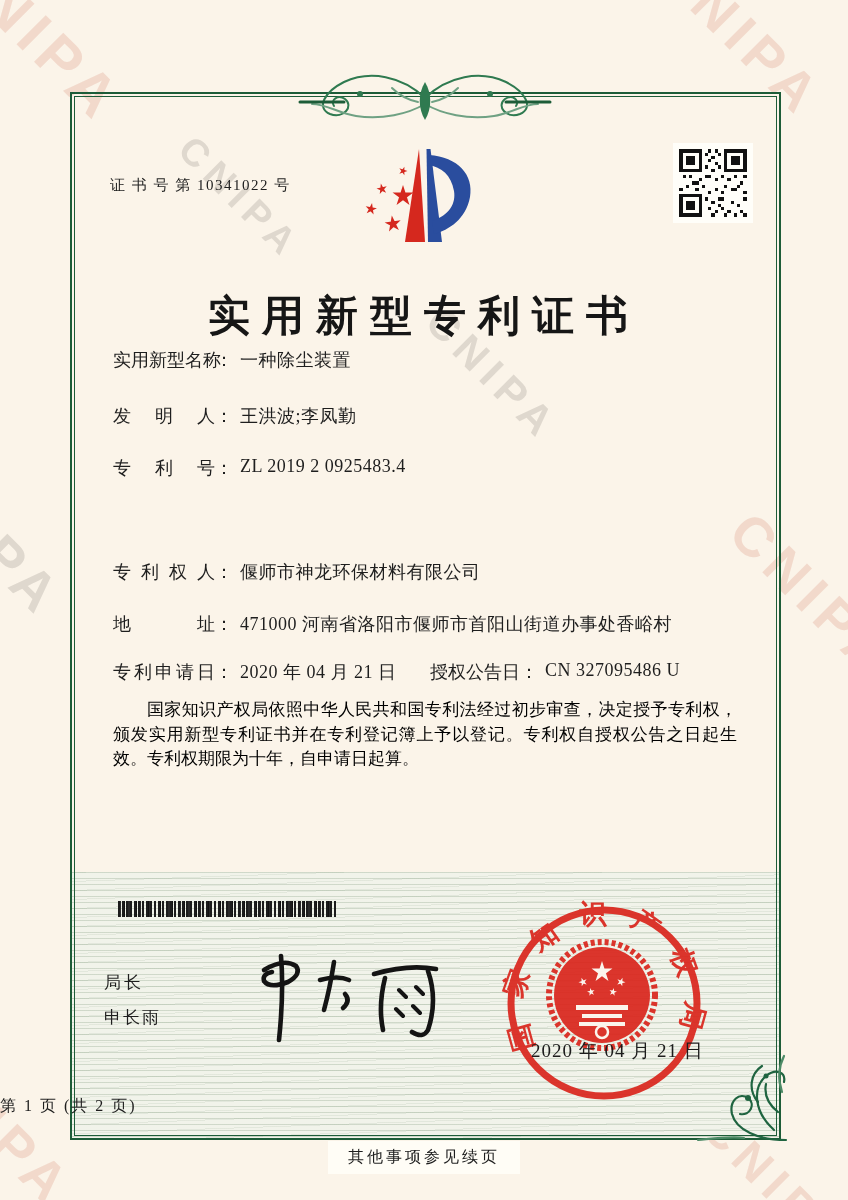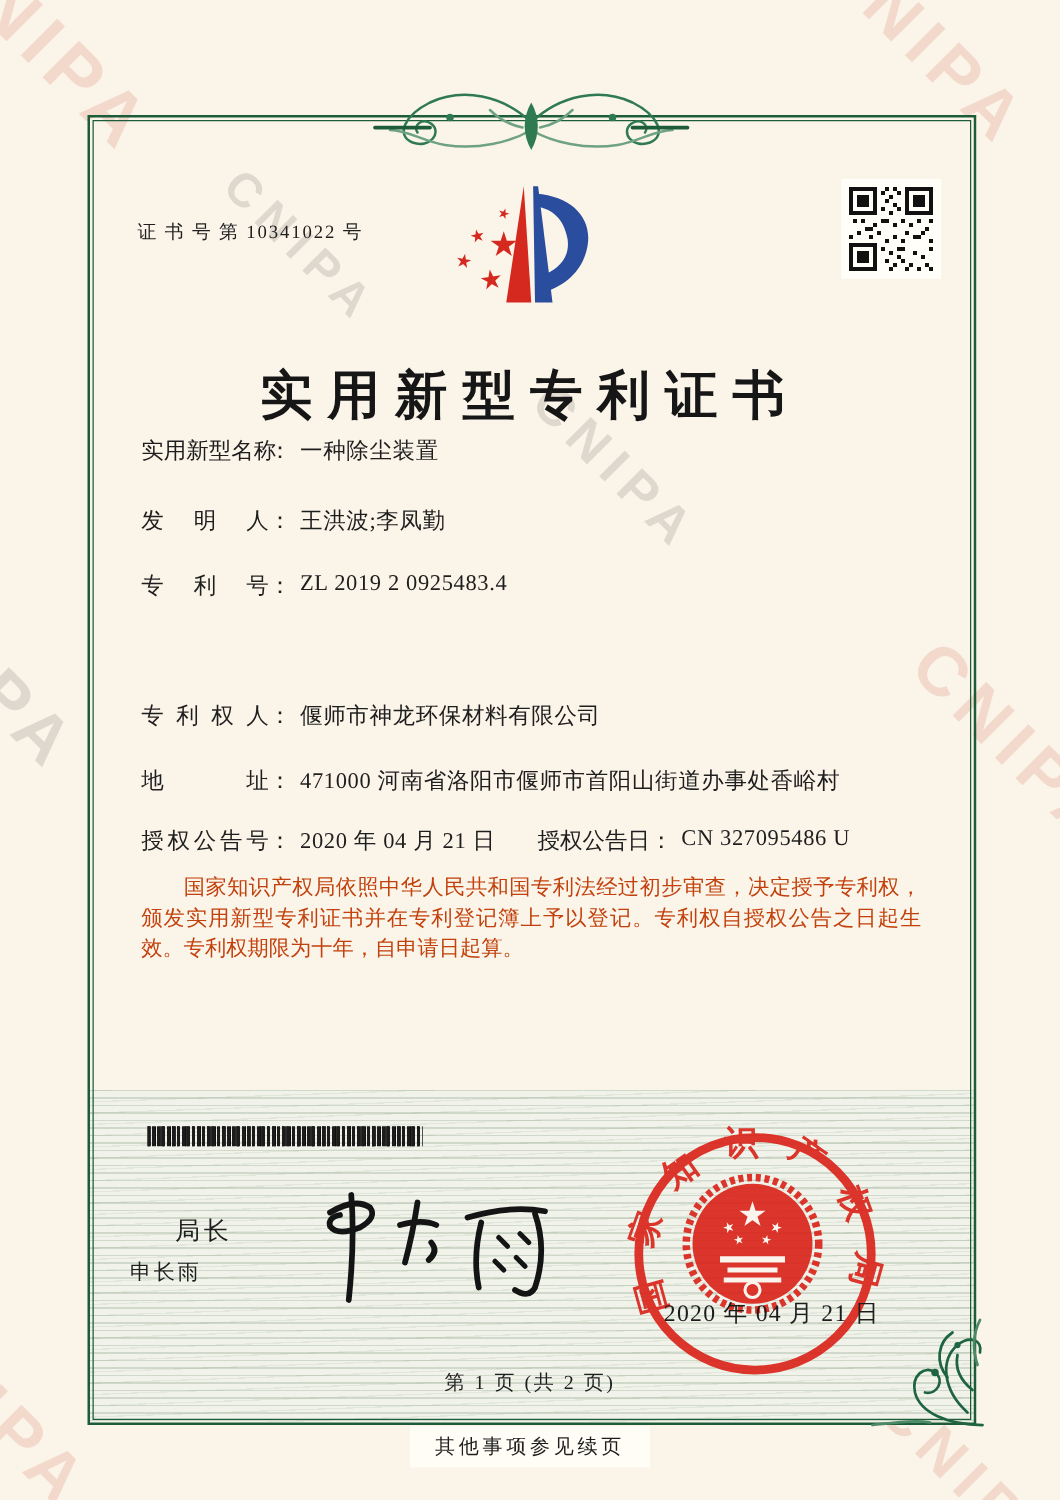--- a/index.html
+++ b/index.html
@@ -43,36 +43,36 @@
   .frow{left:113px;font-size:18px;height:26px;white-space:nowrap;}
   .flabel{
     display:inline-block;width:102px;text-align:justify;text-align-last:justify;
     vertical-align:top;
   }
   .fcolon{display:inline-block;vertical-align:top;}
   .fvalue{display:inline-block;margin-left:7px;vertical-align:top;letter-spacing:0.5px;}
   .grant2{position:absolute;left:317px;top:0;white-space:nowrap;}
   .bodytext{
     left:113px;top:698px;width:624px;font-size:17px;line-height:24.5px;
-    text-align:justify;color:#c2410c;
+    text-align:justify;color:#000000;
   }
   .bodytext p{margin:0;text-indent:2em;}
   .barcode{
     left:118px;top:901px;width:220px;height:16px;z-index:5;
     background-image:
       repeating-linear-gradient(90deg,#1c1c1c 0 2px,rgba(0,0,0,0) 2px 4px),
       repeating-linear-gradient(90deg,#111 0 1px,rgba(0,0,0,0) 1px 6px),
       repeating-linear-gradient(90deg,#2a2a2a 0 3px,rgba(0,0,0,0) 3px 10px);
   }
-  .signer-title{left:104px;top:971px;font-size:20px;letter-spacing:3px;margin-left:36px;}
+  .signer-title{left:104px;top:971px;font-size:17px;letter-spacing:3px;}
   .signer-name{left:104px;top:1006px;font-size:17px;letter-spacing:2px;}
   .seal-date{
     left:531px;top:1038px;font-size:19px;letter-spacing:1px;color:#1c1c1c;z-index:7;
   }
-  .page-info{left:0;top:1096px;width:848px;text-align:center;font-size:16px;letter-spacing:2px;z-index:5;}
+  .page-info{left:0;top:1096px;width:848px;font-size:16px;letter-spacing:2px;z-index:5;}
   .cont-note{
     left:0;top:1141px;width:848px;text-align:center;z-index:5;
   }
   .cont-note span{
     display:inline-block;background:#fffdf6;padding:6px 20px;font-size:16px;letter-spacing:3px;
   }
   svg{display:block;}
 </style>
 </head>
 <body>
@@ -208,21 +208,21 @@
   <div class="abs z5 frow" style="top:456px;">
     <span class="flabel">专利号</span><span class="fcolon">：</span><span class="fvalue">ZL 2019 2 0925483.4</span>
   </div>
   <div class="abs z5 frow" style="top:560px;">
     <span class="flabel">专利权人</span><span class="fcolon">：</span><span class="fvalue">偃师市神龙环保材料有限公司</span>
   </div>
   <div class="abs z5 frow" style="top:612px;">
     <span class="flabel">地址</span><span class="fcolon">：</span><span class="fvalue">471000 河南省洛阳市偃师市首阳山街道办事处香峪村</span>
   </div>
   <div class="abs z5 frow" style="top:660px;">
-    <span class="flabel">授权公告号</span><span class="fcolon">：</span><span class="fvalue">2020 年 04 月 21 日</span>
+    <span class="flabel">专利申请日</span><span class="fcolon">：</span><span class="fvalue">2020 年 04 月 21 日</span>
     <span class="grant2">
       <span>授权公告日</span><span>：</span><span class="fvalue">CN 327095486 U</span>
     </span>
   </div>
 
   <div class="abs z5 bodytext">
     <p>国家知识产权局依照中华人民共和国专利法经过初步审查，决定授予专利权，颁发实用新型专利证书并在专利登记簿上予以登记。专利权自授权公告之日起生效。专利权期限为十年，自申请日起算。</p>
   </div>
 
   <div class="abs barcode"></div>

